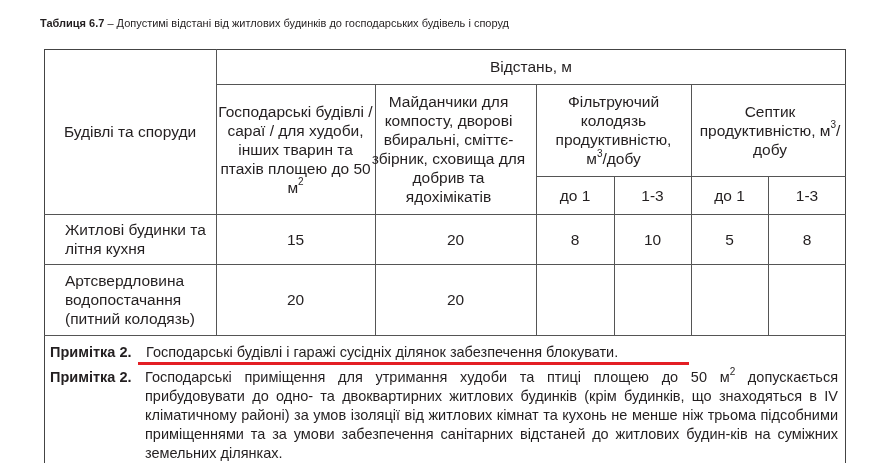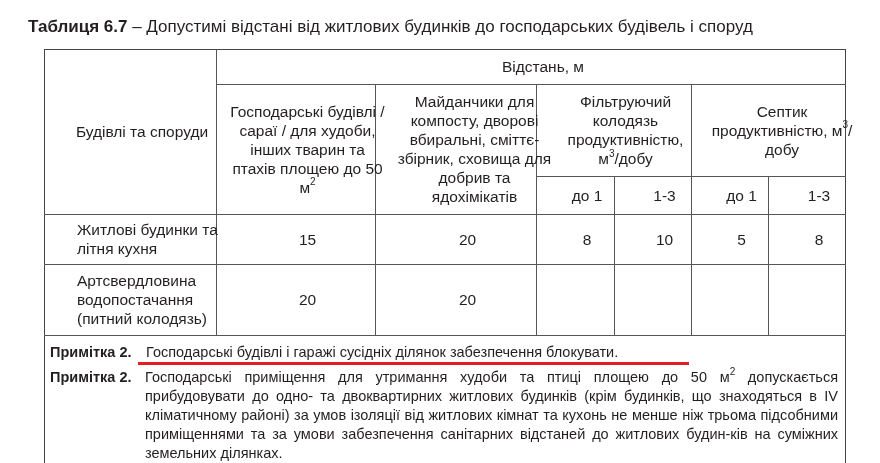--- a/index.html
+++ b/index.html
@@ -1,23 +1,23 @@
 <!DOCTYPE html>
 <html><head>
 <meta charset="utf-8">
 <style>
   html, body { margin:0; padding:0; background:#ffffff; }
   body { width:880px; height:463px; position:relative; overflow:hidden;
          font-family:"Liberation Sans", sans-serif; color:#231f20; }
-  .caption { position:absolute; left:28px; top:17px; font-size:17px; white-space:nowrap; }
+  .caption { position:absolute; left:40px; top:17px; font-size:11px; white-space:nowrap; }
   .caption b { font-weight:bold; }
   .frame { position:absolute; left:44px; top:49px; width:802px; height:414px;
            border-left:1.3px solid #444; border-right:1.3px solid #444; border-top:1.6px solid #444; box-sizing:border-box; }
   .cell { position:absolute; box-sizing:border-box; display:flex; align-items:center; justify-content:center;
-          text-align:center; font-size:15.5px; line-height:19px;margin-left:12px; }
+          text-align:center; font-size:15.5px; line-height:19px; }
   .vl { position:absolute; width:0; border-left:1.2px solid #555; }
   .hl { position:absolute; height:0; border-top:1.2px solid #555; }
   .left { justify-content:flex-end; text-align:left; padding-left:21px; }
   sup { font-size:10px; line-height:0; position:relative; top:-1px; }
   .note { position:absolute; font-size:14.5px; line-height:19px; }
   .note-label { position:absolute; font-weight:bold; white-space:nowrap; }
   .note-text { position:absolute; text-align:justify; }
   .redline { position:absolute; height:2.5px; background:#e31e24; }
 </style>
 </head>
@@ -44,21 +44,21 @@
 
 <div class="cell" style="left:44px;top:49px;width:172px;height:165px;">
   <span>Будівлі та споруди</span>
 </div>
 <div class="cell" style="left:216px;top:49px;width:630px;height:35px;">
   <span>Відстань, м</span>
 </div>
 <div class="cell" style="left:216px;top:84px;width:159px;height:130px;padding:0 2px;">
   <span><span>Господарські будівлі / сараї / для худоби, інших тварин та птахів площею до 50 м</span><sup>2</sup></span>
 </div>
-<div class="cell" style="left:382px;top:84px;width:161px;height:130px;padding:0 3px;">
+<div class="cell" style="left:368px;top:84px;width:161px;height:130px;padding:0 3px;">
   <span>Майданчики для компосту, дворові вбиральні, сміттє-збірник, сховища для добрив та ядохімікатів</span>
 </div>
 <div class="cell" style="left:536px;top:84px;width:155px;height:92px;padding:0 8px;">
   <span><span>Фільтруючий колодязь продуктивністю, м</span><sup>3</sup><span>/добу</span></span>
 </div>
 <div class="cell" style="left:691px;top:84px;width:158px;height:92px;padding:0 8px;">
   <span><span>Септик продуктивністю, м</span><sup>3</sup><span>/добу</span></span>
 </div>
 <div class="cell" style="left:536px;top:176px;width:78px;height:38px;">
     <span>до 1</span>

